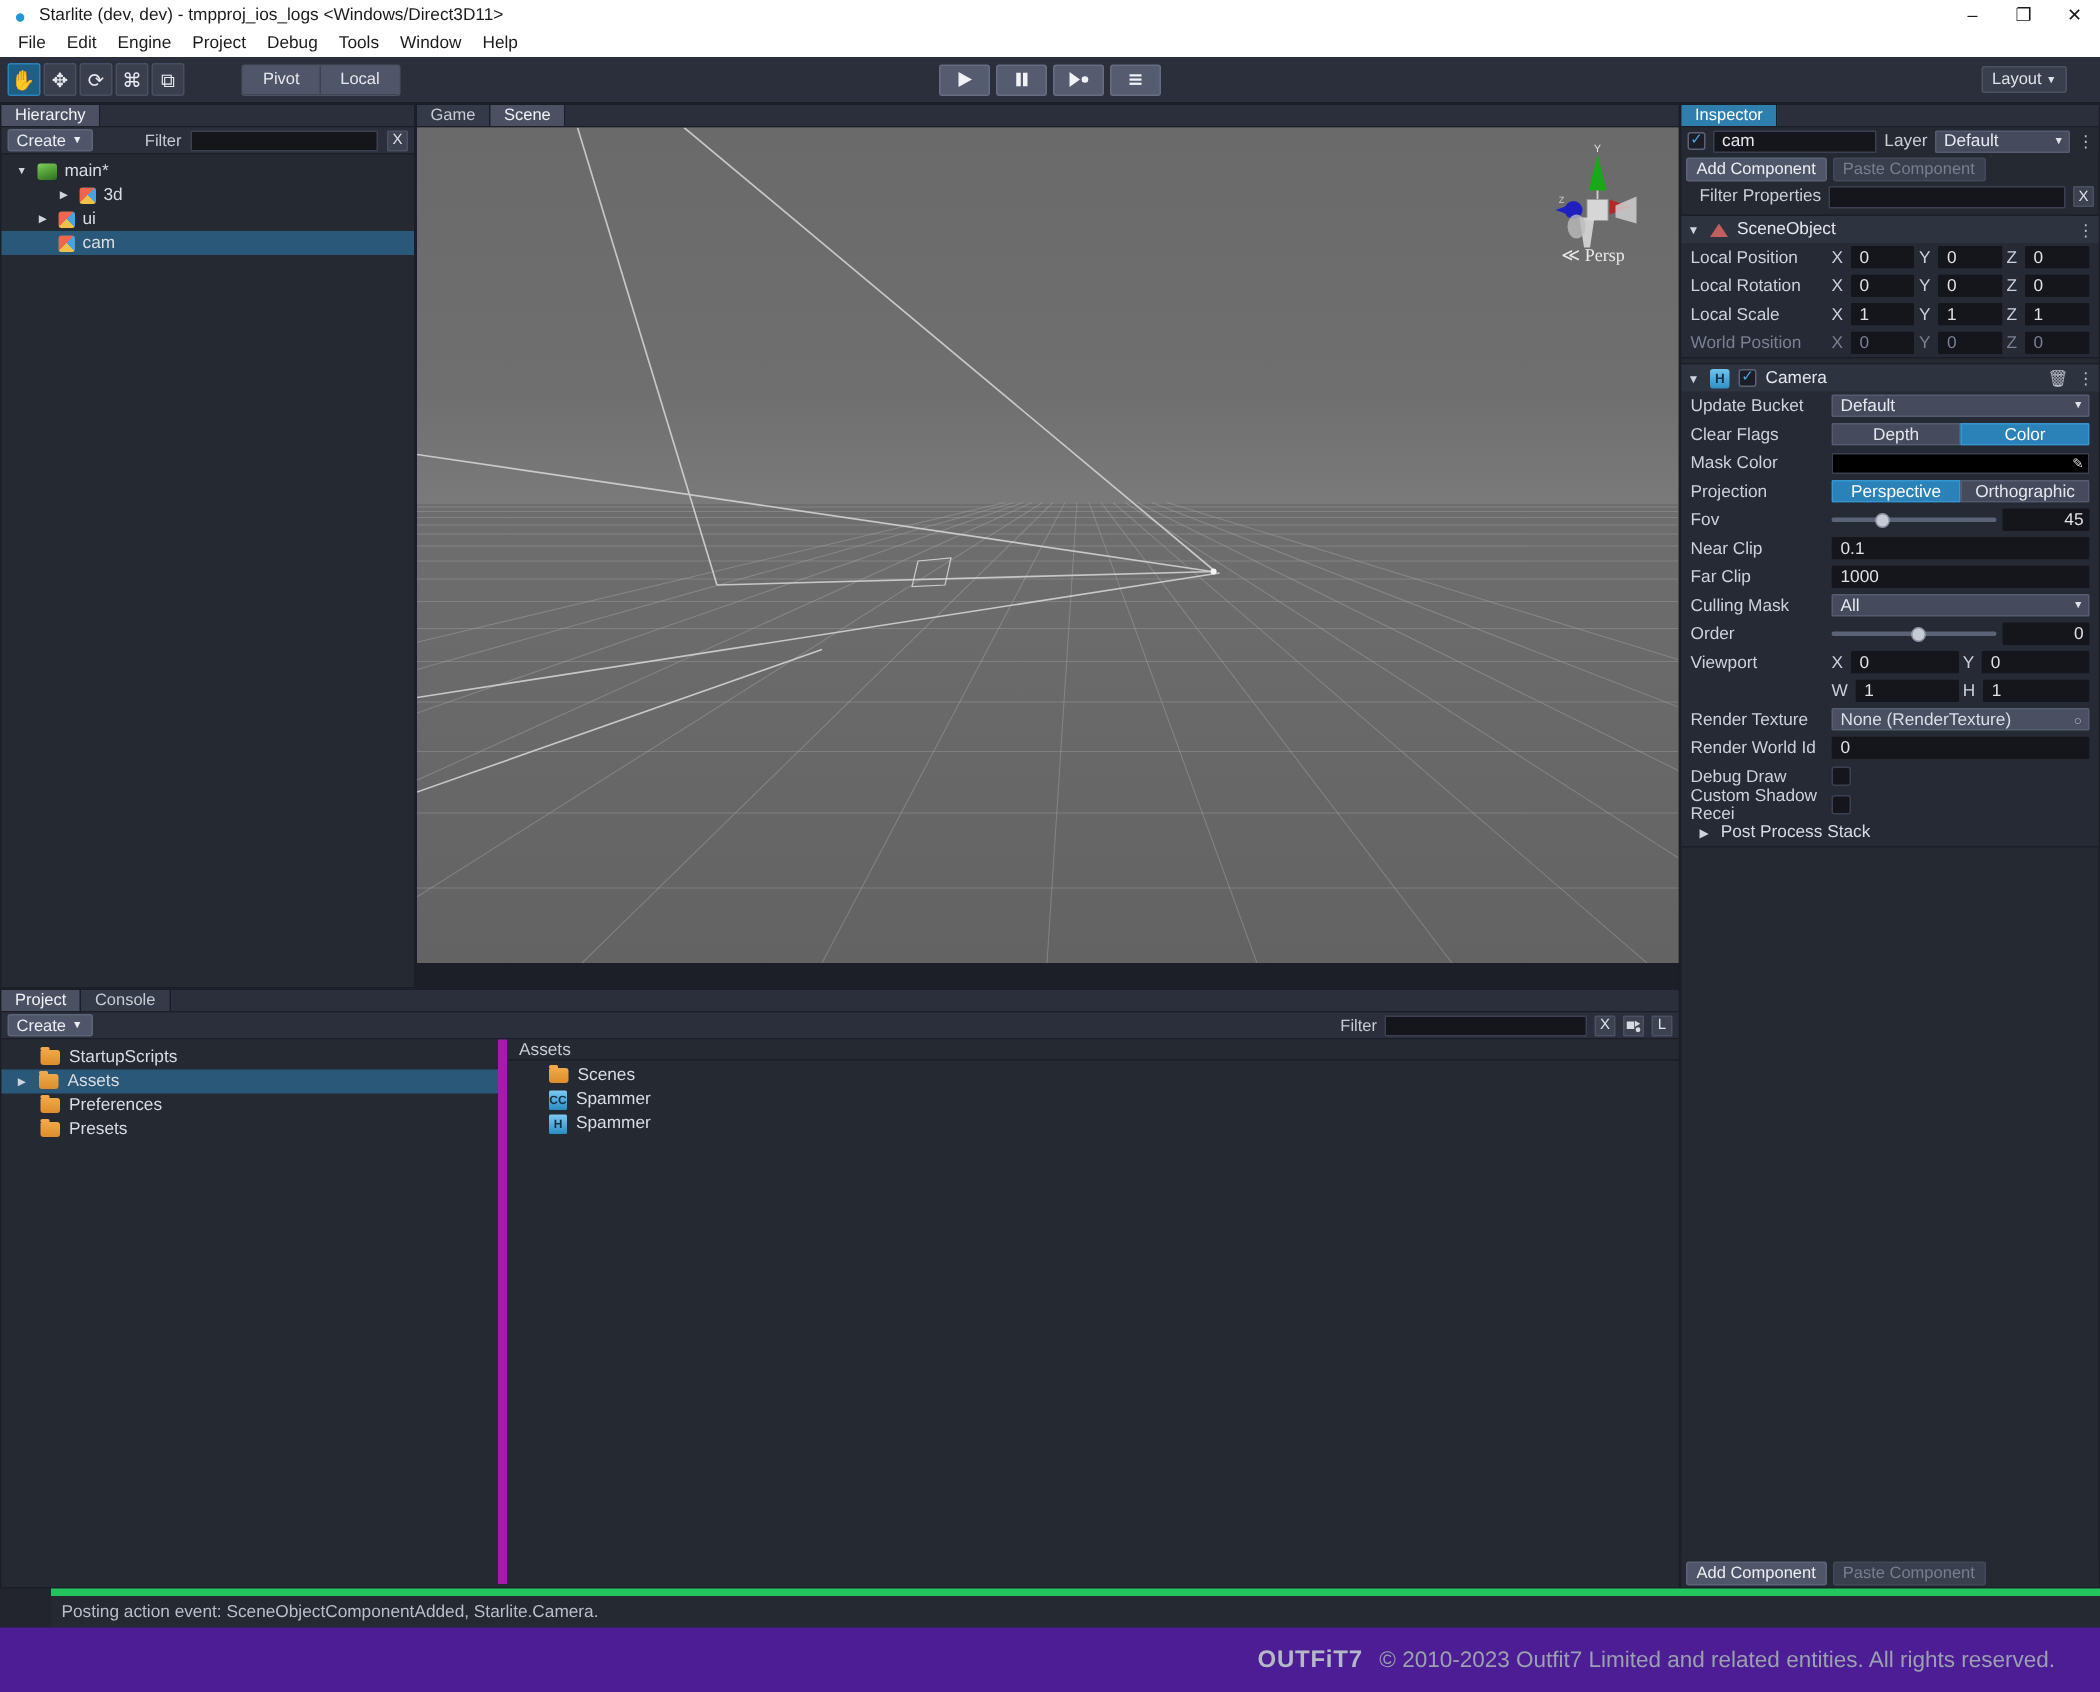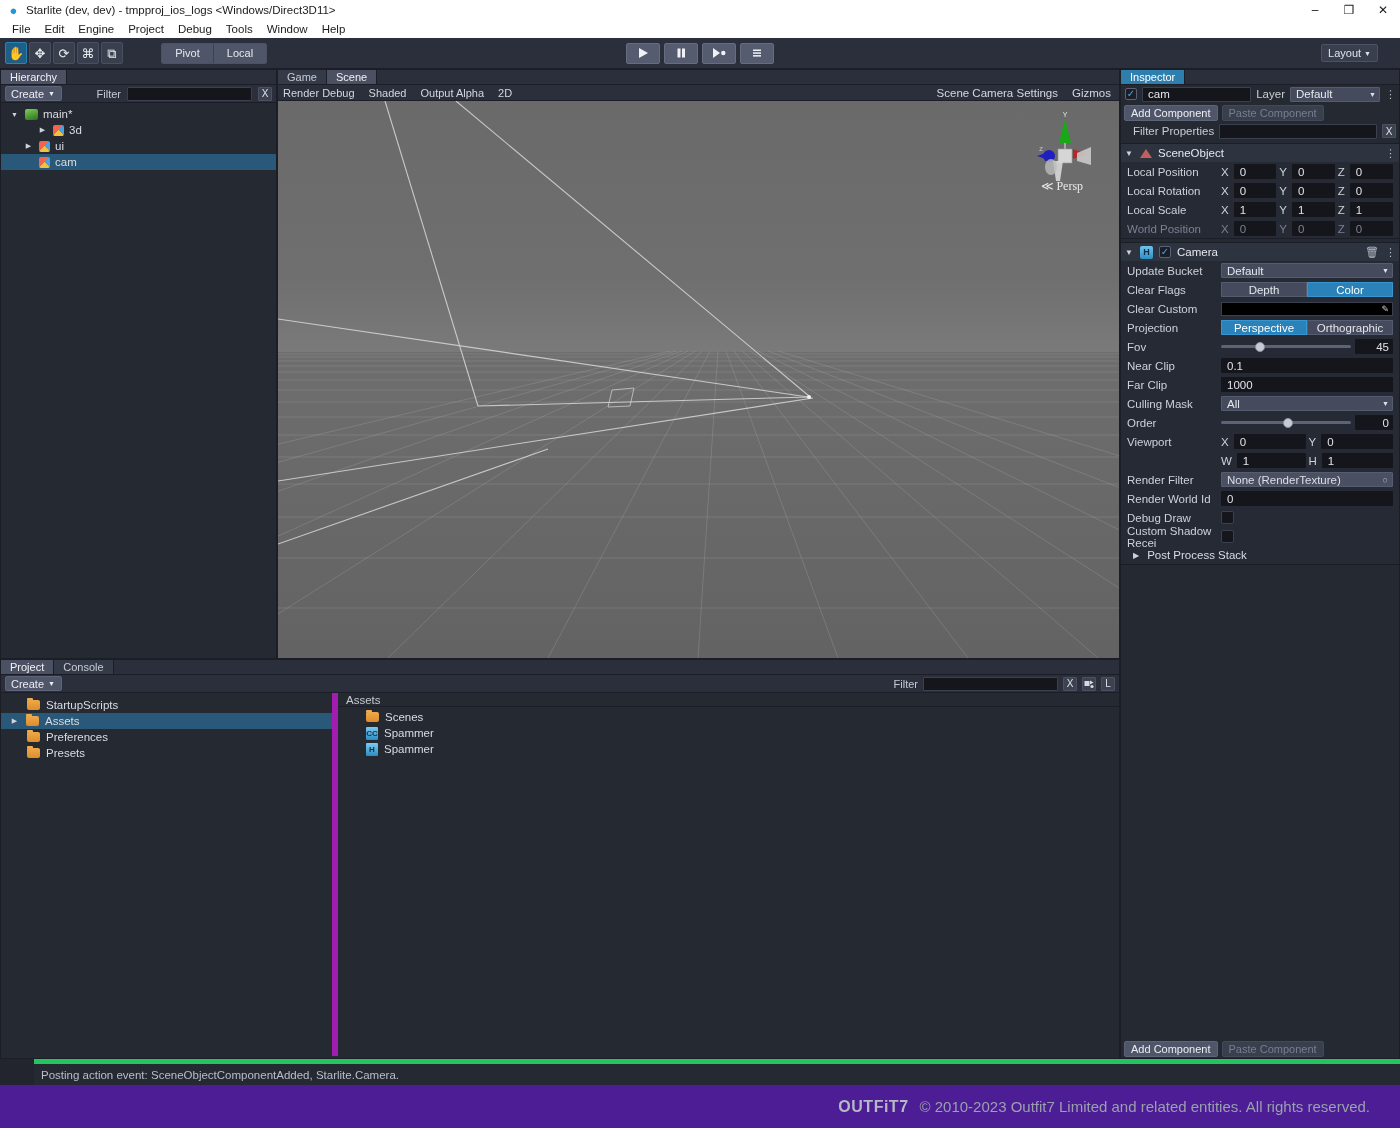--- a/index.html
+++ b/index.html
@@ -246,21 +246,21 @@
   .colorbar .pick { color: #cfd3dc; font-size: 9px; }
   .slider { flex: 1; display: flex; align-items: center; gap: 4px; }
   .track {
     flex: 1; height: 3px; background: #5c6377; border-radius: 2px; position: relative;
   }
   .knob {
     position: absolute; top: -3.5px; width: 10px; height: 10px; border-radius: 50%;
     background: #c5cad4; border: 1px solid #8b92a3;
   }
   .snum {
-    width: 38px; height: 15px; background: #14161c; border-radius: 1px;
+    width: 58px; height: 15px; background: #14161c; border-radius: 1px;
     display: flex; align-items: center; justify-content: flex-end; padding-right: 4px;
     font-size: 11.5px; color: #dfe2e9;
   }
   .objfield {
     flex: 1; height: 15px; background: #4a5062; border: 1px solid #565d71; border-radius: 1px;
     display: flex; align-items: center; padding: 0 4px 0 5px;
     font-size: 11.5px; color: #dbdfe7;
   }
   .objfield .dot { margin-left: auto; font-size: 9px; color: #aeb4c1; }
   .cbox {
@@ -436,30 +436,20 @@
         <span class="cube"></span>
         <span>cam</span>
       </div>
     </div>
   </div>
 
   <div class="panel" id="sceneview">
     <div class="tabstrip">
       <div class="tab">Game</div>
       <div class="tab active">Scene</div>
-    </div>
-    <div class="scene-tools">
-      <span class="st">Render Debug</span>
-      <span class="st">Shaded</span>
-      <span class="st">Output Alpha</span>
-      <span class="st">2D</span>
-      <span class="right">
-        <span>Scene Camera Settings</span>
-        <span>Gizmos</span>
-      </span>
     </div>
     <div class="viewport">
       <div class="vp-sky"></div>
       <div class="vp-ground"></div>
 
       <svg width="841" height="557" viewBox="0 0 841 557" style="position:absolute;left:0;top:0">
         <defs>
           <linearGradient id="fade" x1="0" y1="0" x2="0" y2="1">
             <stop offset="0%" stop-color="#9a9a9a" stop-opacity="0.05"></stop>
             <stop offset="30%" stop-color="#b0b0b0" stop-opacity="0.38"></stop>
@@ -668,21 +658,21 @@
 
       <div class="prow">
         <span class="plabel">Clear Flags</span>
         <div class="seg">
           <div class="s">Depth</div>
           <div class="s on">Color</div>
         </div>
       </div>
 
       <div class="prow">
-        <span class="plabel">Clear Custom</span>
+        <span class="plabel">Mask Color</span>
         <div class="colorbar">
           <span class="pick">✎</span>
         </div>
       </div>
 
       <div class="prow">
         <span class="plabel">Projection</span>
         <div class="seg">
           <div class="s on">Perspective</div>
           <div class="s">Orthographic</div>
@@ -749,21 +739,21 @@
               <div class="vfield">1</div>
             </div>
           <div class="cell">
               <span class="axis">H</span>
               <div class="vfield">1</div>
             </div>
         </div>
       </div>
 
       <div class="prow">
-        <span class="plabel">Render Filter</span>
+        <span class="plabel">Render Texture</span>
         <div class="objfield">
           <span>None (RenderTexture)</span>
           <span class="dot">○</span>
         </div>
       </div>
 
       <div class="prow">
         <span class="plabel">Render World Id</span>
         <div class="vfield">0</div>
       </div>

